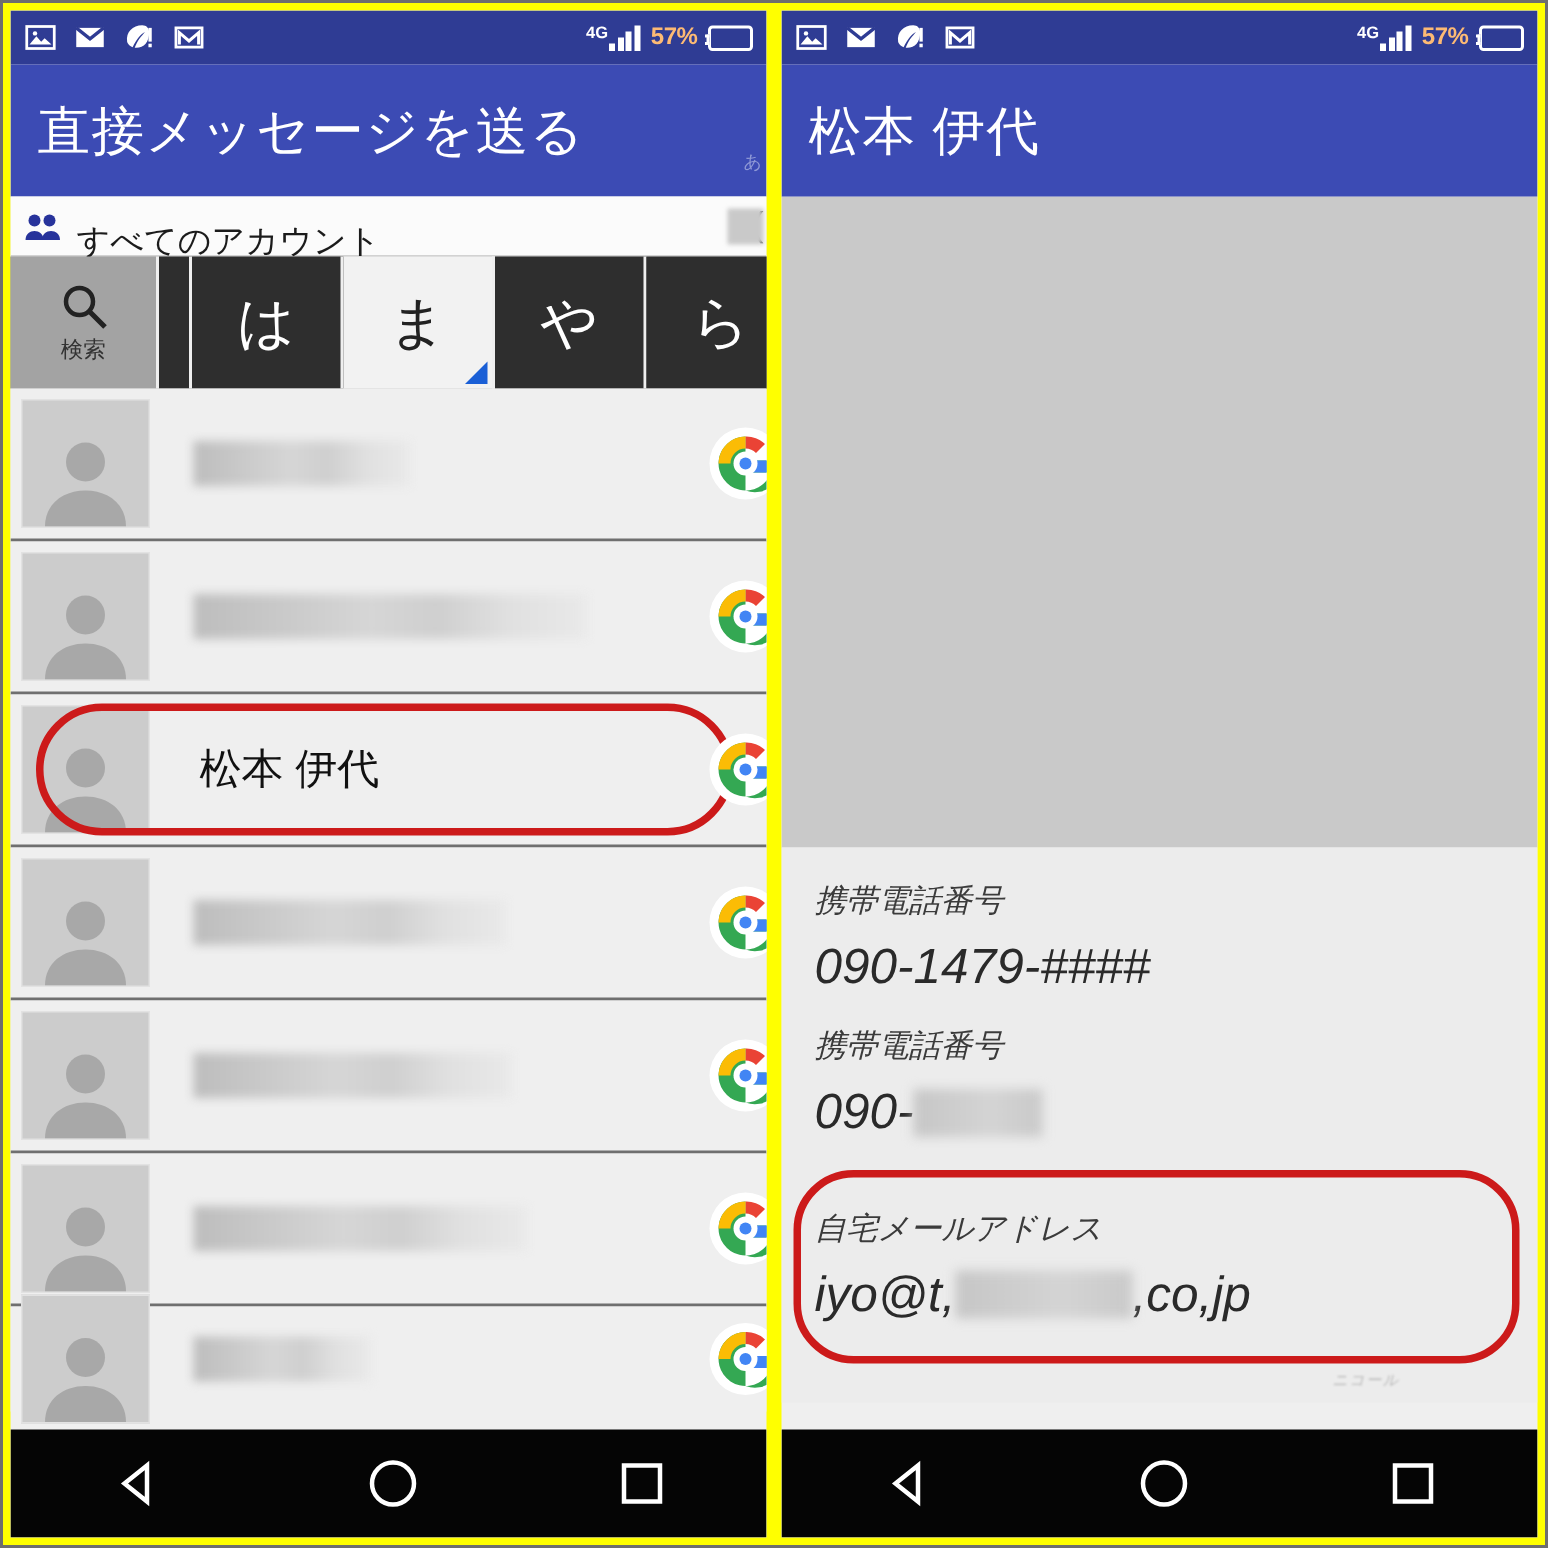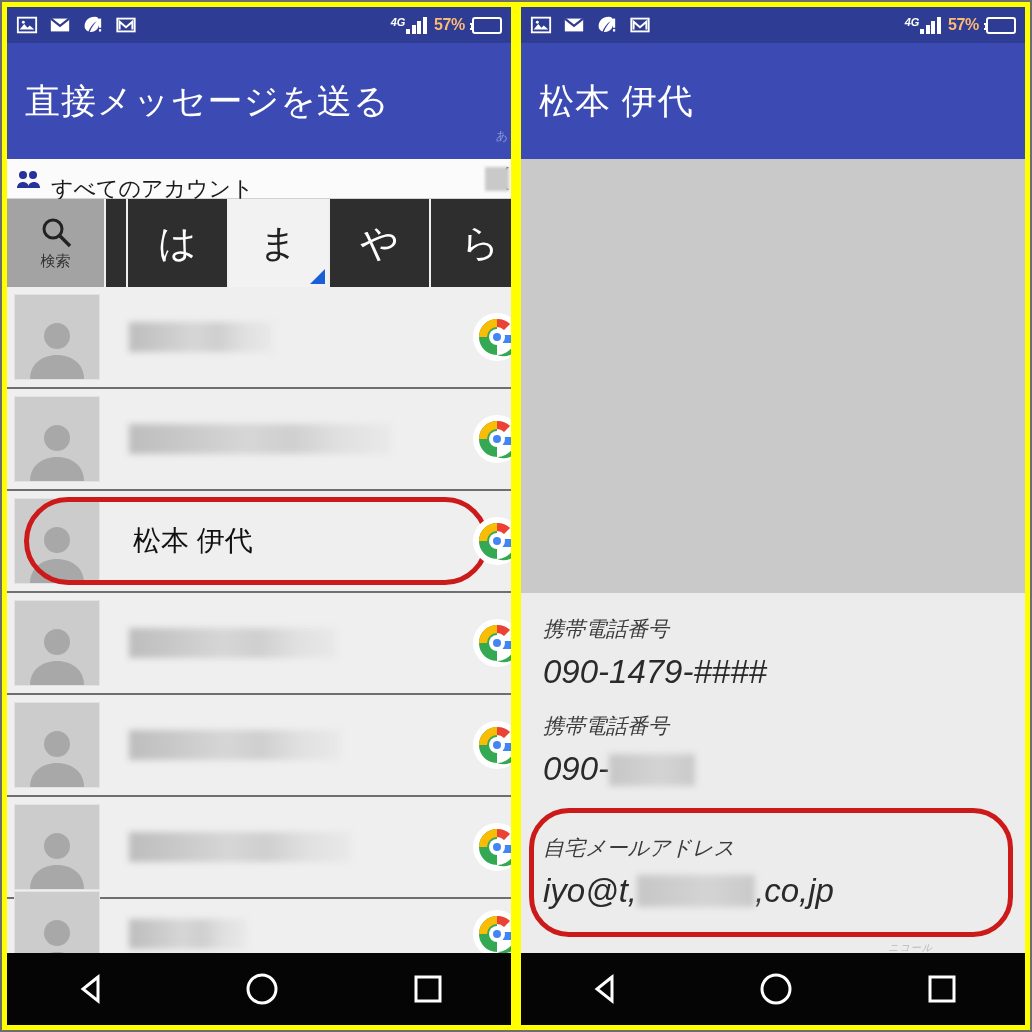--- a/index.html
+++ b/index.html
@@ -22,30 +22,30 @@
   .statusbar{position:relative;height:36px;background:#2f3c94;
              display:flex;align-items:center;padding:0 9px;box-sizing:border-box;}
   .sb-left{display:flex;align-items:center;gap:11px;}
   .sb-right{margin-left:auto;display:flex;align-items:center;gap:7px;}
   .sb-ico{width:22px;height:22px;display:block;}
   .sig{display:flex;align-items:flex-end;gap:1.5px;height:17px;}
   .sig i{display:block;width:4px;background:#fff;}
   .sig i:nth-child(1){height:5px}.sig i:nth-child(2){height:9px}
   .sig i:nth-child(3){height:13px}.sig i:nth-child(4){height:17px}
   .fourg{color:#fff;font-size:11px;font-weight:bold;line-height:1;
-         align-self:flex-start;margin-right:1px;font-style:italic;}
+         align-self:flex-start;margin-right:1px;}
   .batt-pct{color:#fdba74;font-size:16px;font-weight:bold;letter-spacing:-.3px;}
   .batt{width:30px;height:17px;border:2px solid #fff;border-radius:3px;
         position:relative;box-sizing:border-box;padding:2px;}
   .batt::after{content:"";position:absolute;left:-4px;top:4px;width:3px;height:7px;
         background:#2f3c94;border:2px solid #fff;border-left:none;box-sizing:border-box;}
   .batt .fill{height:100%;width:62%;background:#fff;margin-left:auto;}
 
   
-  .appbar{height:116px;background:#3c4bb4;display:flex;align-items:center;
+  .appbar{height:88px;background:#3c4bb4;display:flex;align-items:center;
           padding:0 18px;box-sizing:border-box;position:relative;}
   .appbar .title{color:#fff;font-size:35px;letter-spacing:1px;}
   .appbar .ghost{position:absolute;right:3px;bottom:14px;color:#8f99d6;font-size:12px;}
 
   
   .acctbar{height:40px;background:#fbfbfb;display:flex;align-items:center;
            padding:0 9px;box-sizing:border-box;border-bottom:1px solid #d2d2d2;
            position:relative;}
   .acctbar .people{width:26px;height:20px;margin-right:9px;flex:none;}
   .acctbar .label{font-size:22px;color:#1b1b1b;margin-top:20px;}

